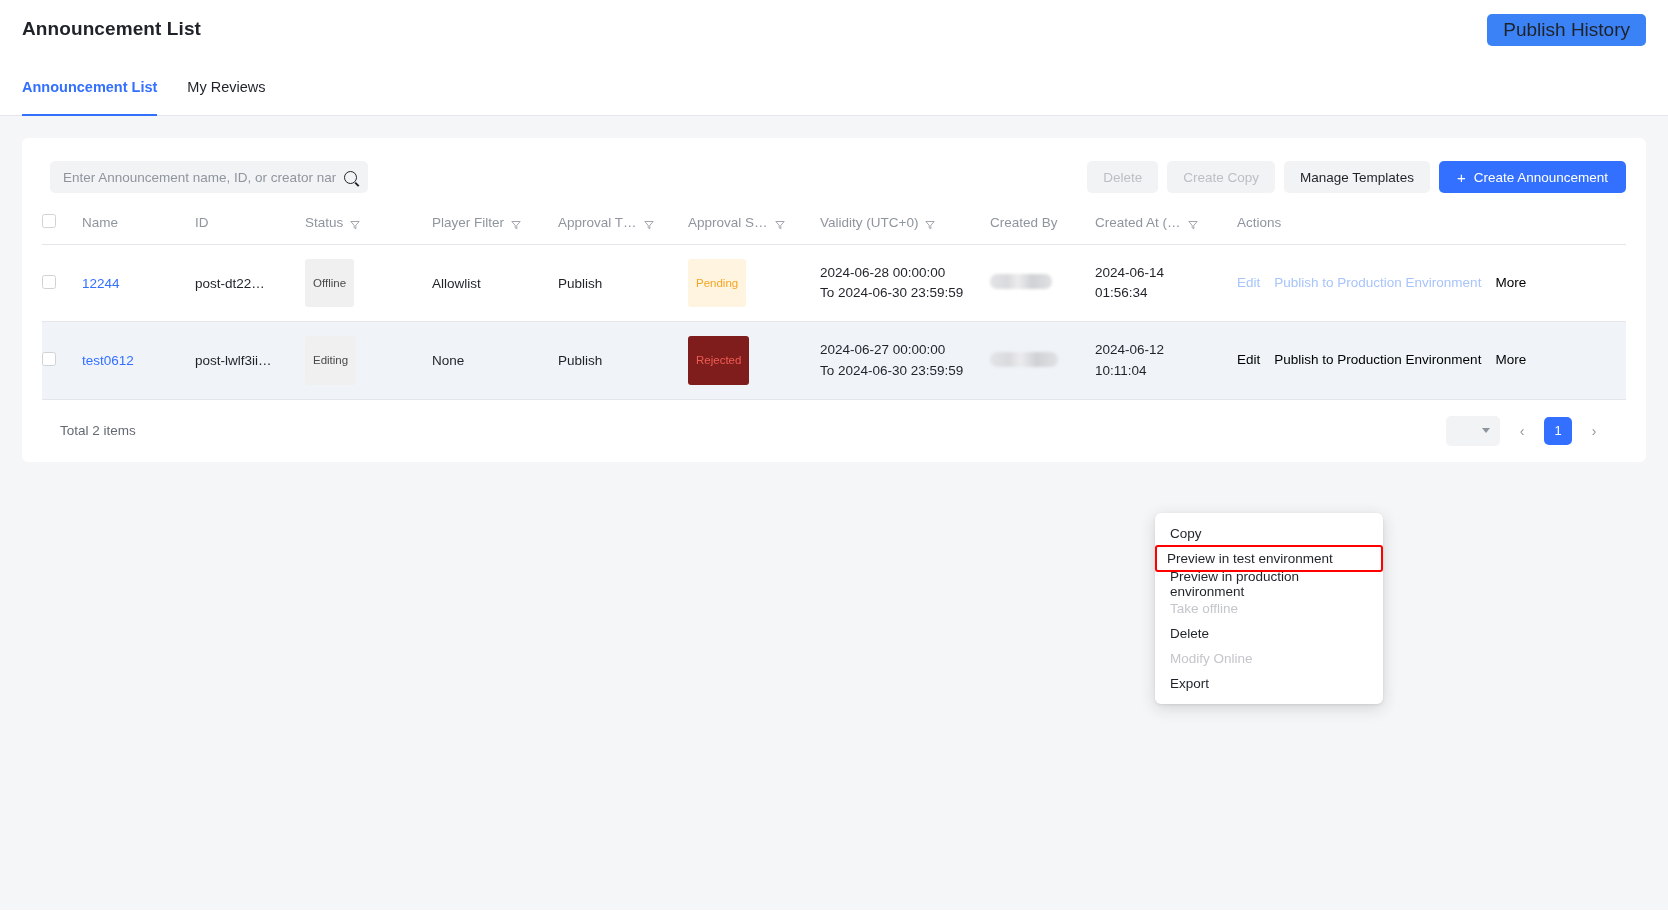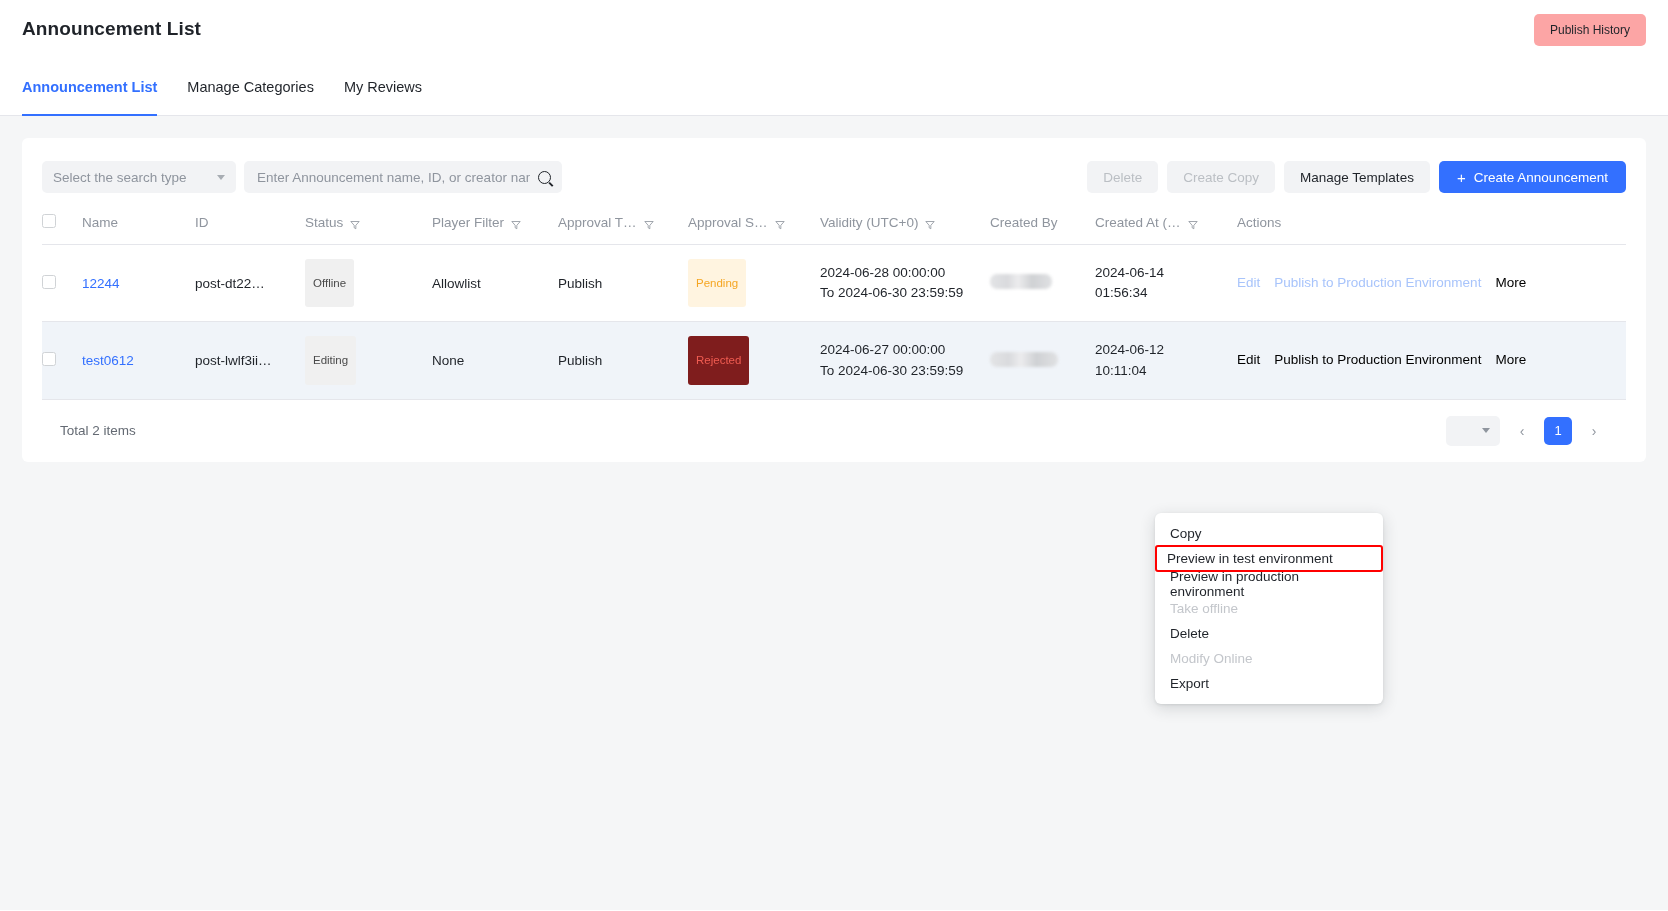--- a/index.html
+++ b/index.html
@@ -28,24 +28,24 @@
     letter-spacing: .1px;
   }
   .publish-history-btn {
     position: absolute;
     right: 22px;
     top: 14px;
     height: 32px;
     padding: 0 16px;
     display: flex;
     align-items: center;
-    background: #fca5a5;
+    background: #3b82f6;
     border: none;
     border-radius: 5px;
-    font-size: 12px;
+    font-size: 19px;
     color: #1f2329;
     font-family: inherit;
     cursor: pointer;
   }
 
   
   .tabbar {
     height: 58px;
     background: #fff;
     border-bottom: 1px solid #e5e6eb;
@@ -319,35 +319,28 @@
 <div class="page-header">
   <div class="page-title">Announcement List</div>
   <button class="publish-history-btn">Publish History</button>
 </div>
 
 <div class="tabbar" id="tabbar">
     <div class="tab active">
       <span>Announcement List</span>
     </div>
     <div class="tab">
-      <span>Manage Categories</span>
-    </div>
-    <div class="tab">
       <span>My Reviews</span>
     </div>
   </div>
 
 <div class="body-area">
   <div class="card">
 
     <div class="toolbar">
-      <div class="search-type">
-        <span>Select the search type</span>
-        <span class="chev"></span>
-      </div>
       <div class="search-box">
         <input type="text" placeholder="Enter Announcement name, ID, or creator name" style="">
         <span class="mag"></span>
       </div>
       <div class="toolbar-right">
         <button class="btn disabled">Delete</button>
         <button class="btn disabled">Create Copy</button>
         <button class="btn">Manage Templates</button>
         <button class="btn primary">
           <span class="plus">+</span>

